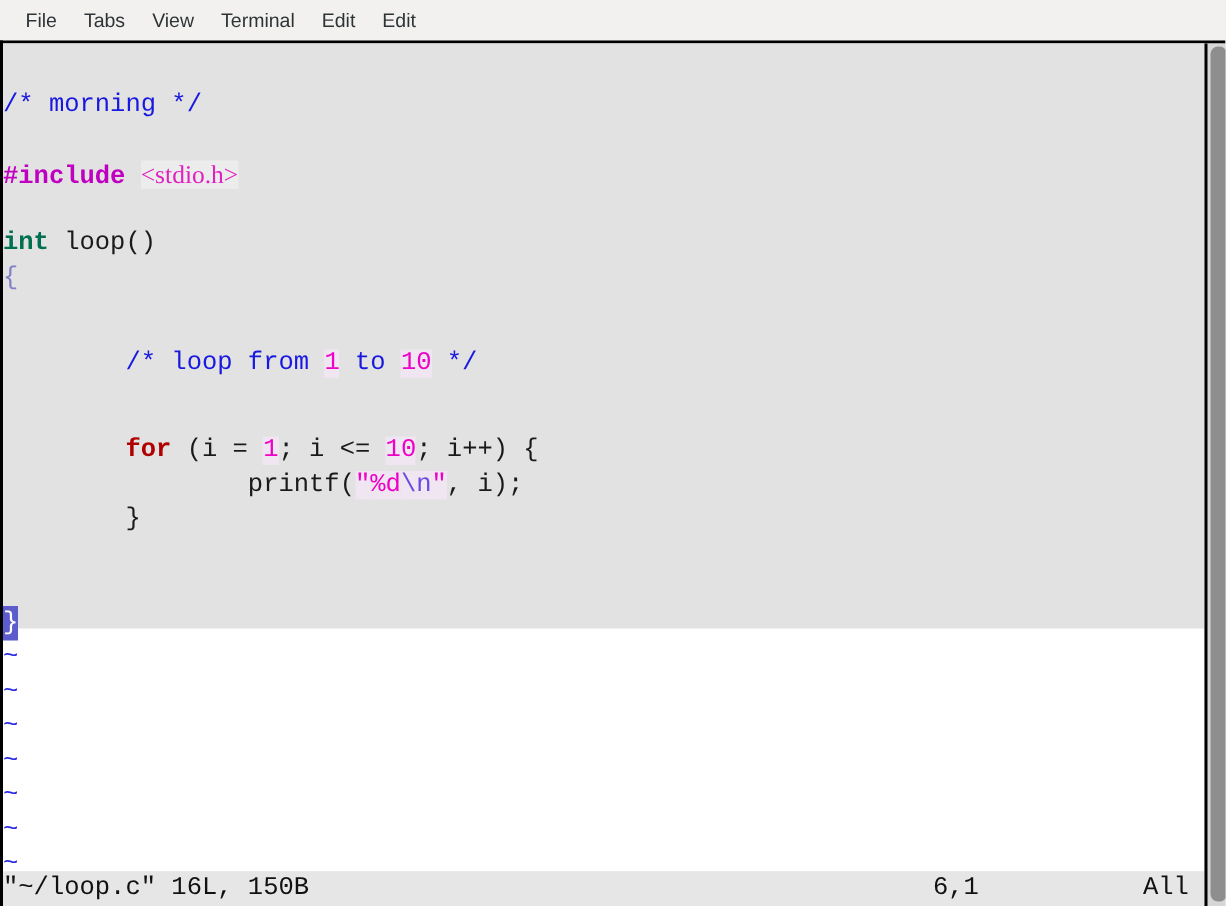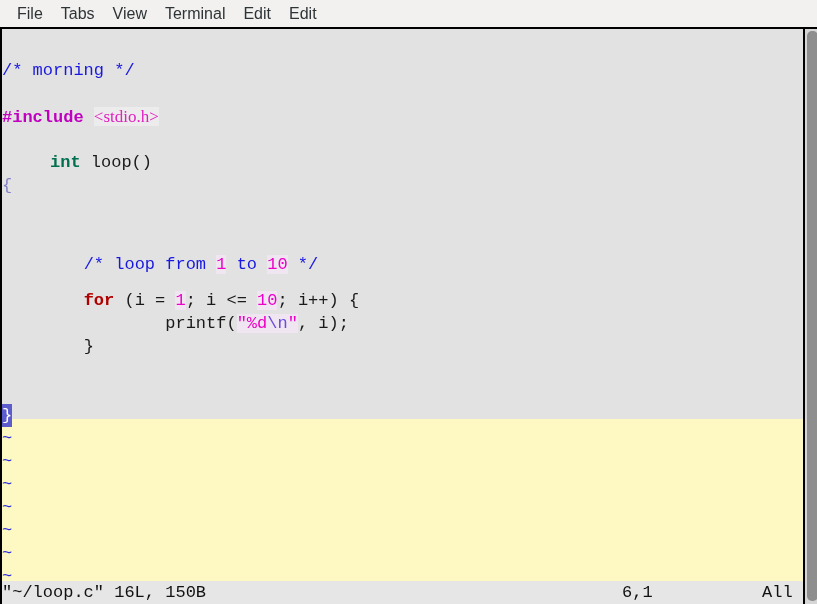--- a/index.html
+++ b/index.html
@@ -18,21 +18,21 @@
   #menubar {
     height: 27px;
     background: #f2f1f0;
     display: flex;
     align-items: center;
     padding-left: 8px;
     box-sizing: border-box;
   }
   .menu-item {
     font-family: "Liberation Sans", sans-serif;
-    font-size: 16px;
+    font-size: 13px;
     color: #2e3436;
     padding: 3px 9px;
     line-height: 16px;
     white-space: nowrap;
     cursor: default;
   }
 
   
   #terminal-frame {
     position: relative;
@@ -53,21 +53,21 @@
     overflow: hidden;
     background: #e2e2e2;
   }
 
   #text-area {
     position: absolute;
     left: 0;
     top: 0;
     width: 801px;
     height: 552px;
-    background: #fef9c3;
+    background: #ffffff;
     overflow: hidden;
   }
 
   
   #code-bg {
     position: absolute;
     left: 0;
     top: 0;
     width: 801px;
     height: 390px;
@@ -83,21 +83,21 @@
     font-family: "Liberation Mono", "DejaVu Sans Mono", monospace;
     font-size: 17px;
     letter-spacing: 0;
     color: #1a1a1a;
   }
 
   
   .t-comment   { color: #1818e0; }
   .t-preproc   { color: #c000c0; font-weight: bold; }
   .t-include   { color: #e020c0; background: #ececec; font-family: Liberation Serif, serif; }
-  .t-type      { color: #007050; font-weight: bold; padding-left: 48px; }
+  .t-type      { color: #007050; font-weight: bold; }
   .t-brace     { color: #8080c8; }
   .t-keyword   { color: #b00000; font-weight: bold; }
   .t-number    { color: #ee00c8; background: #efe6f2; }
   .t-string    { color: #ee00c8; background: #efe6f2; }
   .t-escape    { color: #6a4adf; background: #efe6f2; }
   .t-plain     { color: #1a1a1a; }
   .t-tilde     { color: #2a2ae0; }
 
   
   .cursor-block {
@@ -173,21 +173,21 @@
 
       <div class="line" style="top:99px"></div>
 
       <div class="line" style="top:122px"><span class="t-type">int</span><span class="t-plain"> loop()</span></div>
 
       <div class="line" style="top:145px"><span class="t-brace">{</span></div>
 
 
       <div class="line" style="top:191px"></div>
 
-      <div class="line" style="top:224px"><span class="t-plain">        </span><span class="t-comment">/* loop from </span><span class="t-number">1</span><span class="t-comment"> to </span><span class="t-number">10</span><span class="t-comment"> */</span></div>
+      <div class="line" style="top:202px"><span class="t-plain">        </span><span class="t-comment">/* loop from </span><span class="t-number">1</span><span class="t-comment"> to </span><span class="t-number">10</span><span class="t-comment"> */</span></div>
 
       <div class="line" style="top:237px"></div>
 
       <div class="line" style="top:260px"><span class="t-plain">        </span><span class="t-keyword">for</span><span class="t-plain"> (i = </span><span class="t-number">1</span><span class="t-plain">; i &lt;= </span><span class="t-number">10</span><span class="t-plain">; i++) {</span></div>
 
       <div class="line" style="top:283px"><span class="t-plain">                </span><span class="t-plain">printf(</span><span class="t-string">"</span><span class="t-string">%d</span><span class="t-escape">\n</span><span class="t-string">"</span><span class="t-plain">, i);</span></div>
 
       <div class="line" style="top:306px"><span class="t-plain">        </span><span class="t-plain">}</span></div>
 
       <div class="line" style="top:329px"></div>

